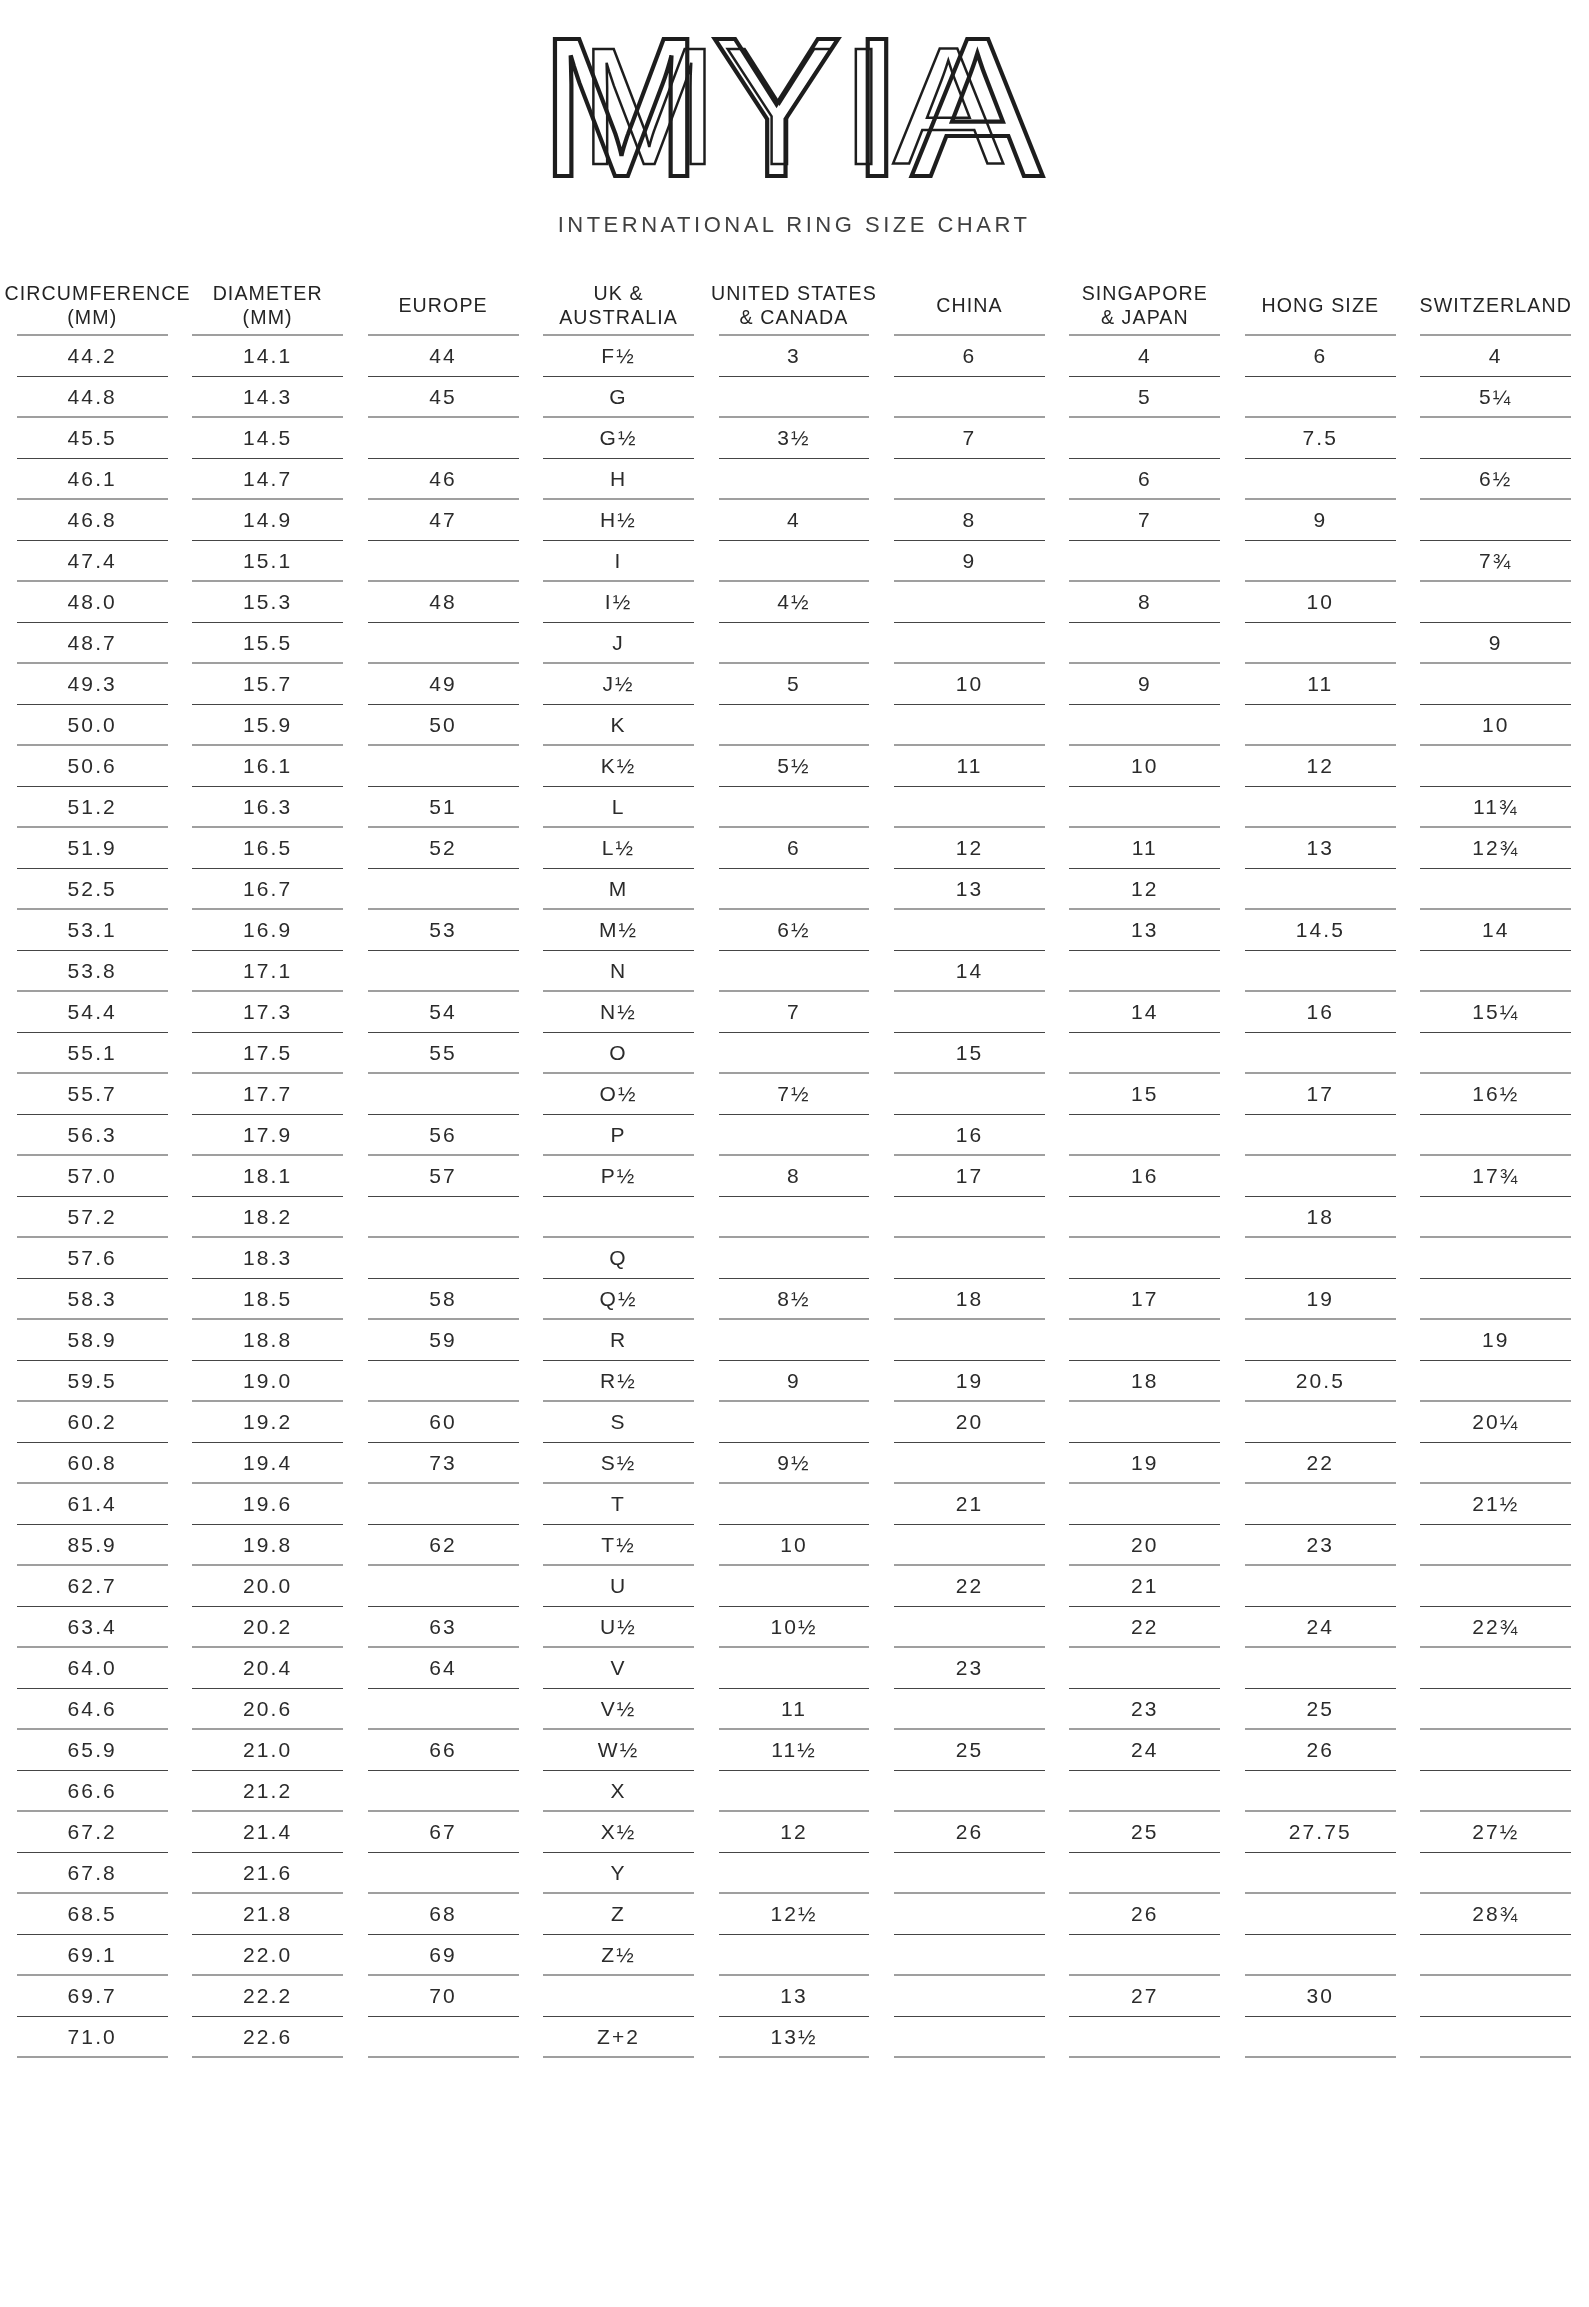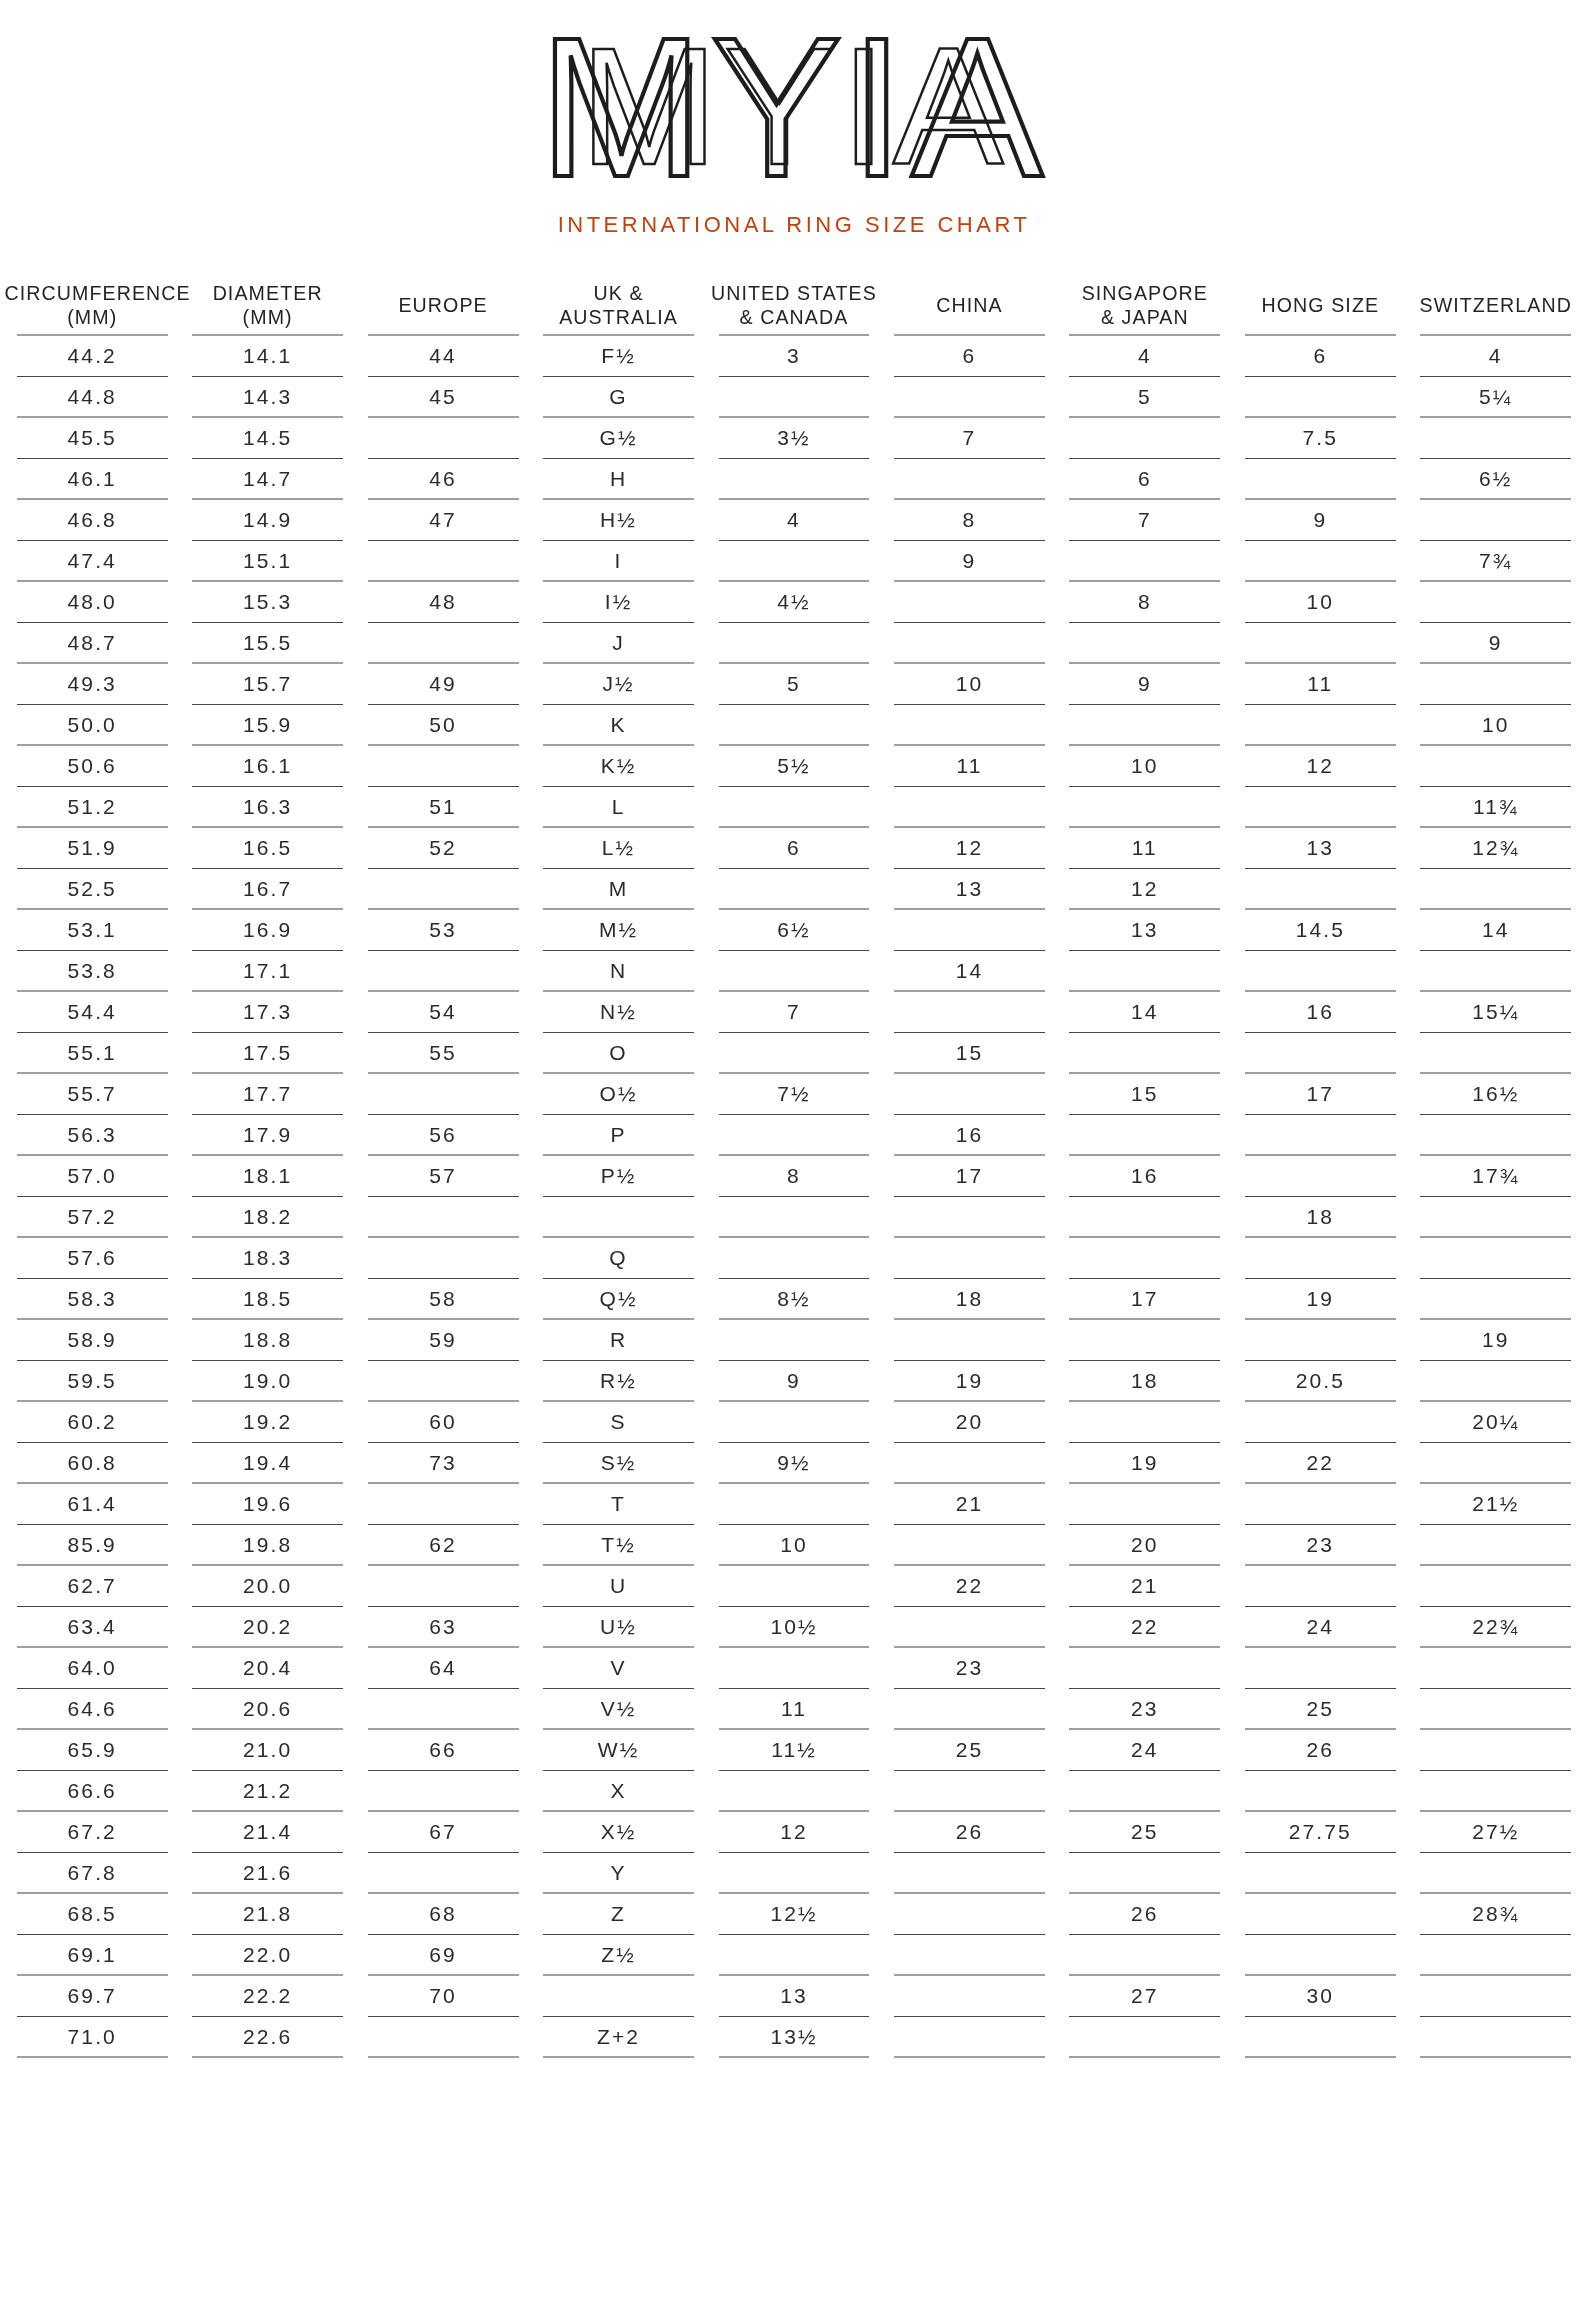--- a/index.html
+++ b/index.html
@@ -13,21 +13,21 @@
   }
   .page { width: 1588px; height: 2307px; position: relative; }
 
   
   .masthead { padding-top: 19.6px; text-align: center; }
   .logo-svg { display: block; margin: 0 auto; }
   .subtitle {
     margin-top: 11.2px;
     font-size: 22px;
     letter-spacing: 3.5px;
-    color: #c2410c;
+    color: #404040;
     line-height: 27px;
   }
 
   
   table.sizes {
     width: 1579px;
     margin: 36px auto 0 auto;
     border-collapse: collapse;
     table-layout: fixed;
   }

